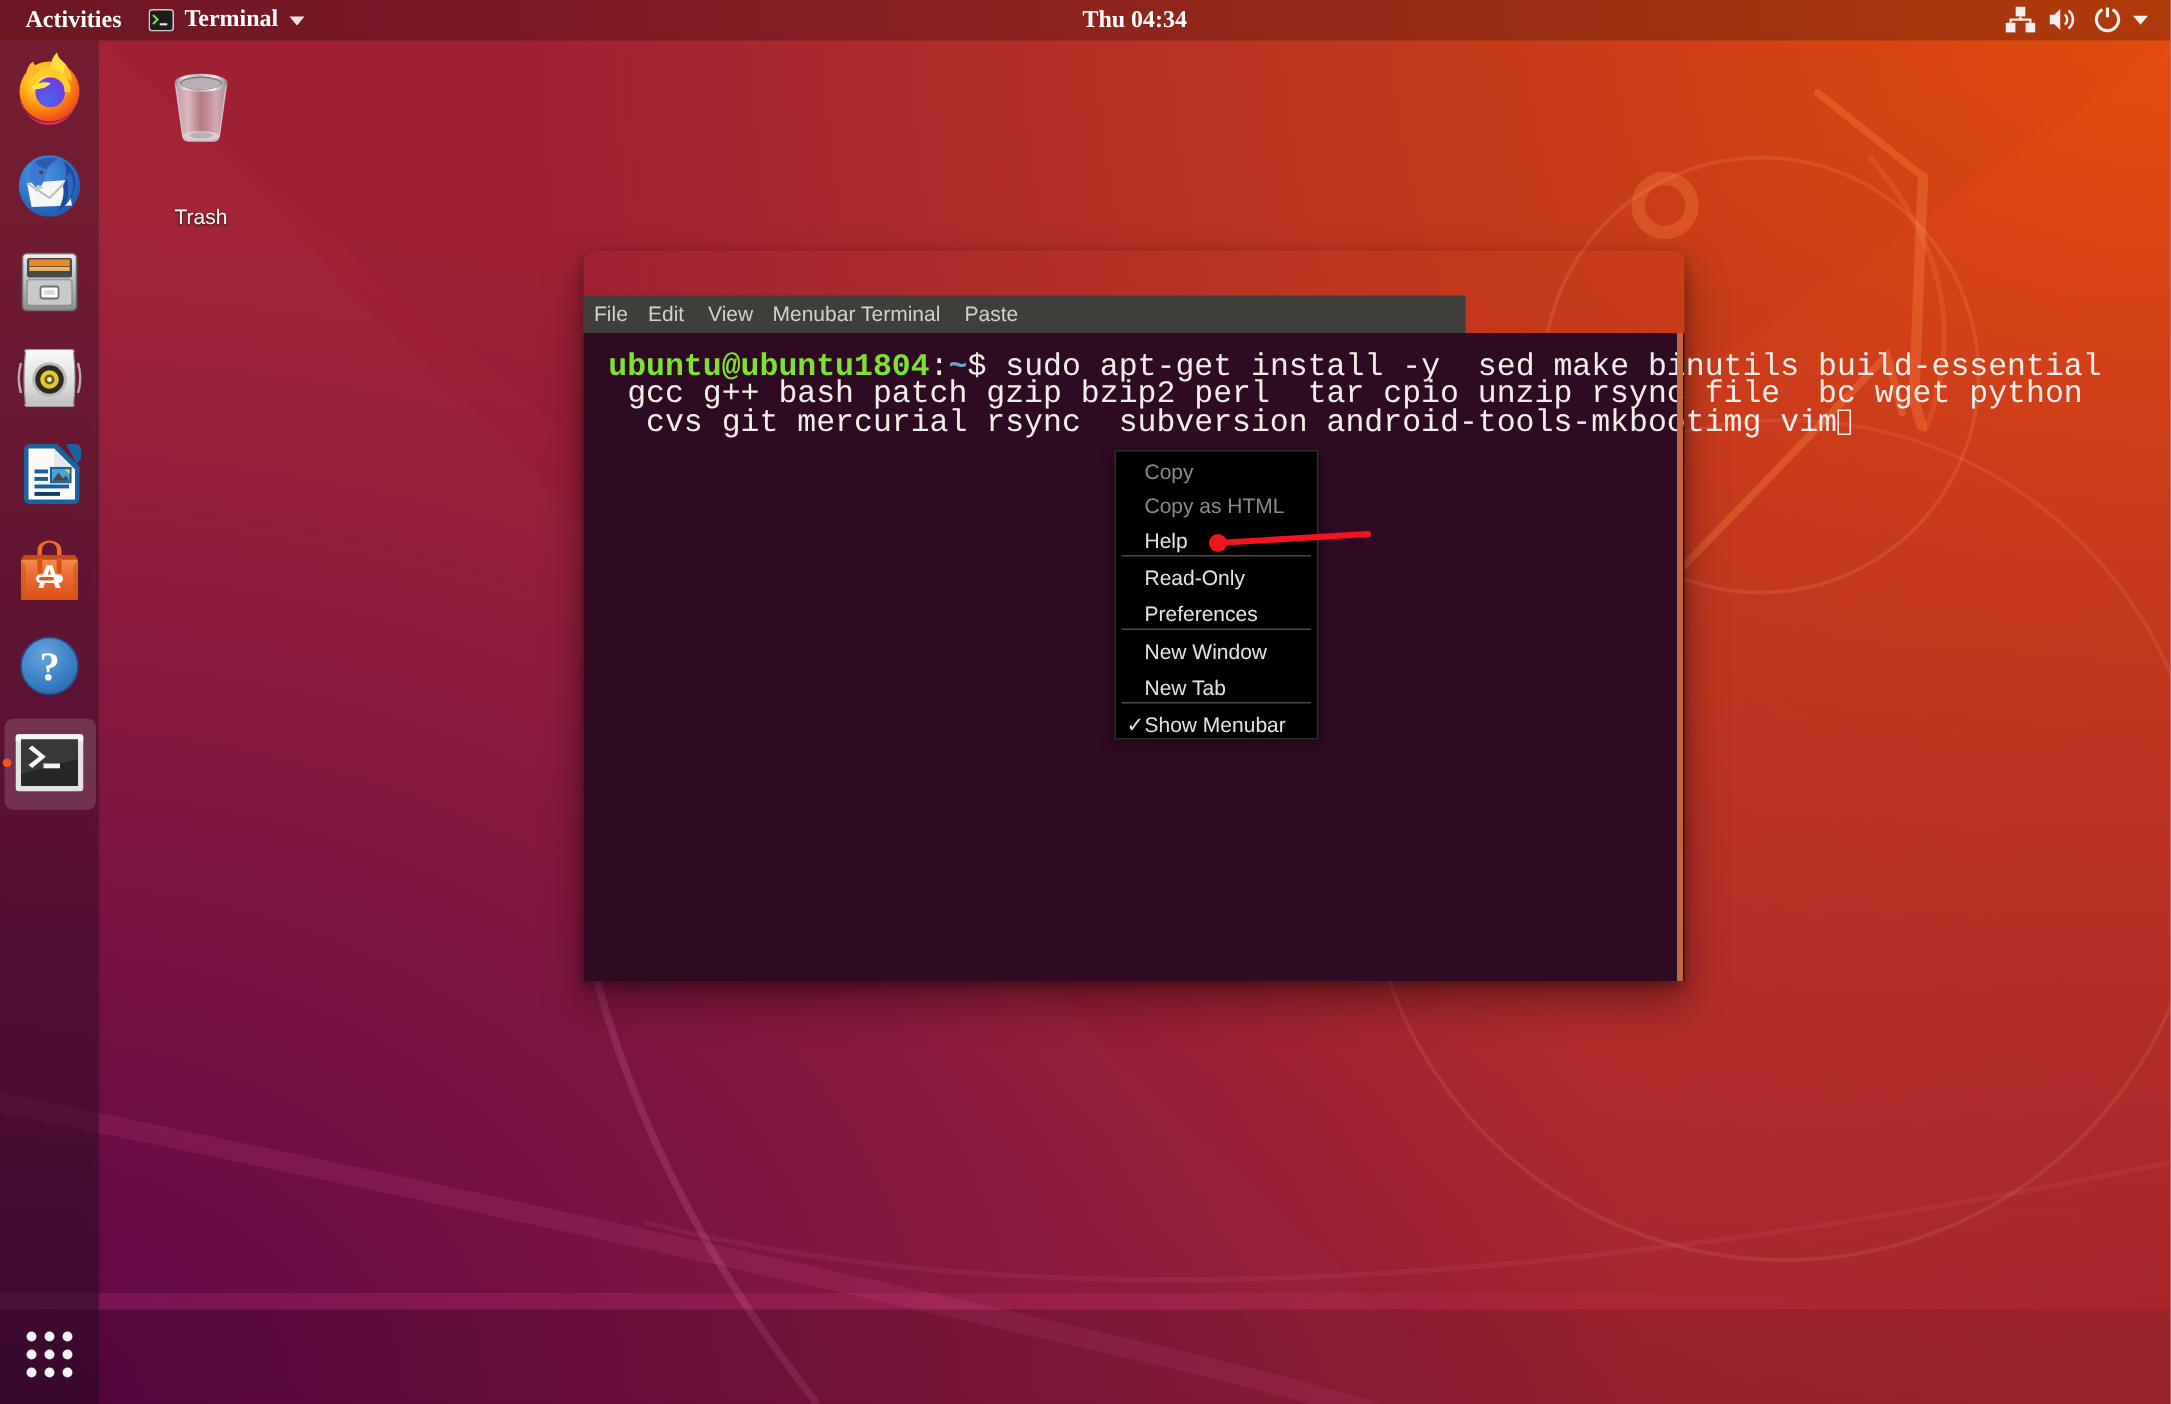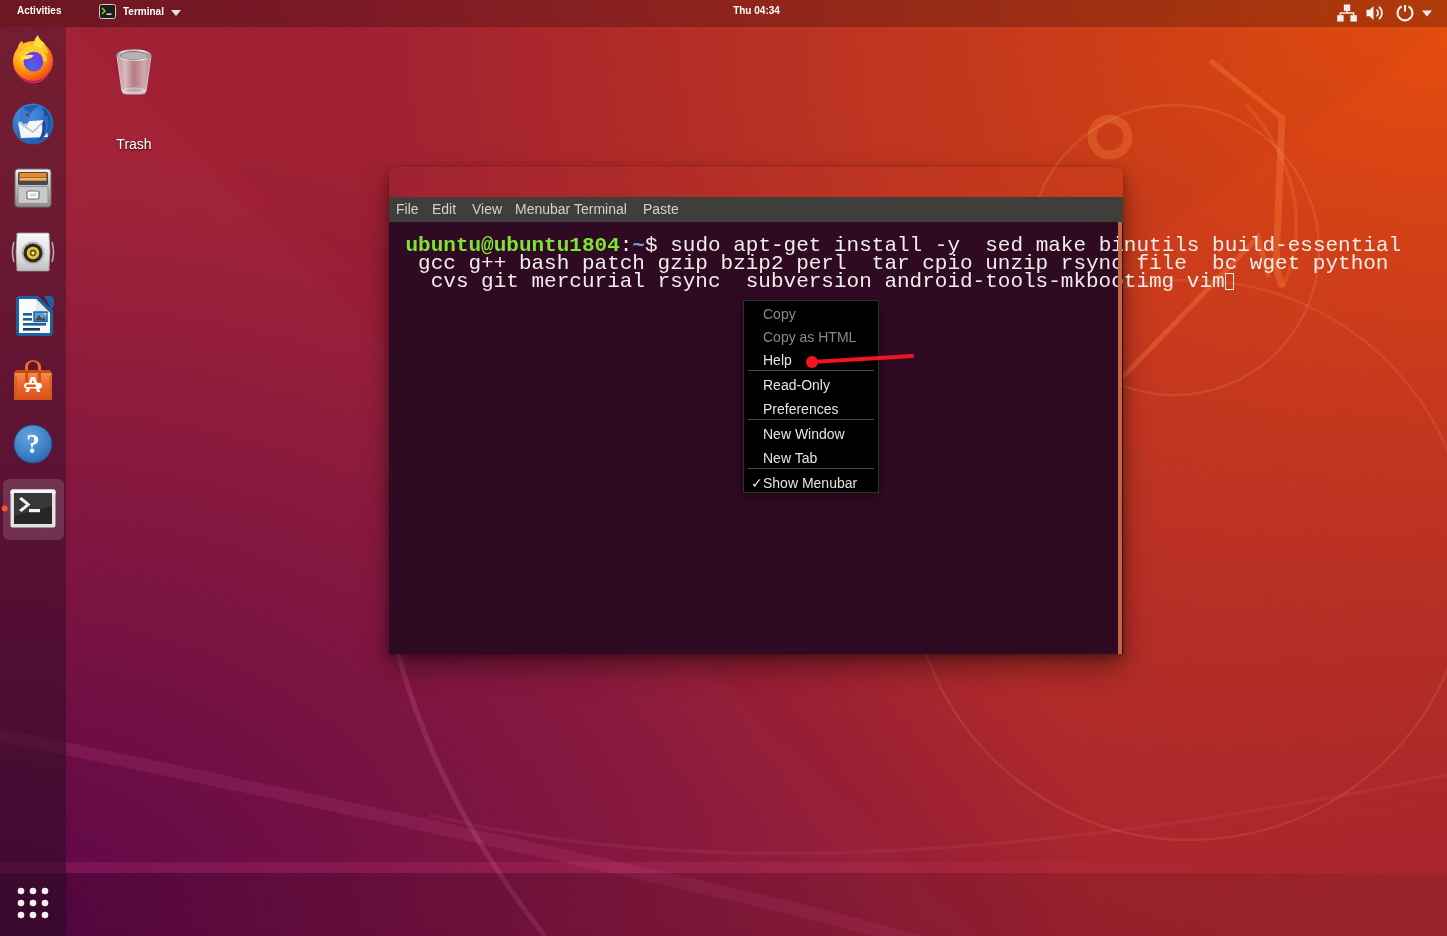--- a/index.html
+++ b/index.html
@@ -9,38 +9,38 @@
   #wall{left:0;top:0;width:1447px;height:936px;
     background:
       radial-gradient(1100px 800px at 0px 936px, rgba(88,2,70,1) 0%, rgba(88,2,70,0) 100%),
       radial-gradient(700px 900px at 1447px 936px, rgba(150,30,45,0.4) 0%, rgba(150,30,45,0) 100%),
       radial-gradient(1100px 1100px at 1447px 0px, rgba(235,80,10,0.95) 0%, rgba(235,80,10,0) 100%),
       #a32134;}
   #wallsvg{left:0;top:0;}
   
   #topbar{left:0;top:0;width:1447px;height:27px;
     background:linear-gradient(90deg,rgba(25,8,8,0.40) 0%,rgba(20,4,2,0.28) 25%,rgba(16,2,0,0.26) 100%);
-    color:#fff;font-size:10px;font-weight:bold;}
+    color:#fff;font-size:16px;font-weight:bold;font-family:Liberation Serif, serif;}
   #activities{left:17px;top:5px;}
   #appmenu{left:99px;top:4px;display:flex;align-items:center;}
   #clock{left:33px;top:5px;width:1447px;text-align:center;}
   .caret{display:inline-block;width:0;height:0;border-left:5px solid transparent;border-right:5px solid transparent;border-top:6px solid #e8e4e0;}
   
   #dock{left:0;top:27px;width:66px;height:909px;
     background:linear-gradient(180deg,rgba(62,24,46,.48),rgba(54,16,42,.52) 55%,rgba(42,12,36,.58));}
   
   #trashlbl{left:99px;top:97px;width:70px;text-align:center;color:#fff;font-size:14px;text-shadow:0 1px 2px rgba(0,0,0,.8);margin-top:39px;}
   
   #win{left:389px;top:167px;width:734px;height:487px;border-radius:8px 8px 0 0;
     box-shadow:0 14px 28px rgba(0,0,0,.38),0 3px 8px rgba(0,0,0,.3);}
   #titlebar{left:0;top:0;width:734px;height:30px;border-radius:8px 8px 0 0;
     background:linear-gradient(180deg,#636058 0%,#56534c 10%,#4b4842 45%,#403d38 80%,#3a3833 100%);
     border-bottom:1px solid #312f2c;box-sizing:border-box;}
   #title{width:100%;text-align:center;top:6px;color:#dfdbd6;font-weight:bold;font-size:14px;left:0;}
-  #menubar{left:0;top:30px;width:734px;height:25px;background:#403e3b;color:#d4d0cb;font-size:14px;}
+  #menubar{left:0;top:30px;width:588px;height:25px;background:#403e3b;color:#d4d0cb;font-size:14px;}
   #menubar span{position:absolute;top:4px;}
   #tbody{left:0;top:55px;width:734px;height:432px;background:#2f0a23;}
   #tscroll{left:729px;top:55px;width:4px;height:432px;background:#c2663f;}
   pre.term{margin:14px;position:absolute;font-family:"Liberation Mono",monospace;font-size:21px;line-height:18px;color:#f1eeea;letter-spacing:0px;}
   
   #cmenu{left:743px;top:300px;width:136px;height:193px;background:#000000;
     border:1px solid #302f2c;box-sizing:border-box;box-shadow:0 3px 10px rgba(0,0,0,.4);
     font-size:14px;color:#e6e3df;}
   #cmenu .mi{position:absolute;left:19px;white-space:nowrap;}
   #cmenu .dim{color:#8b8984;}

